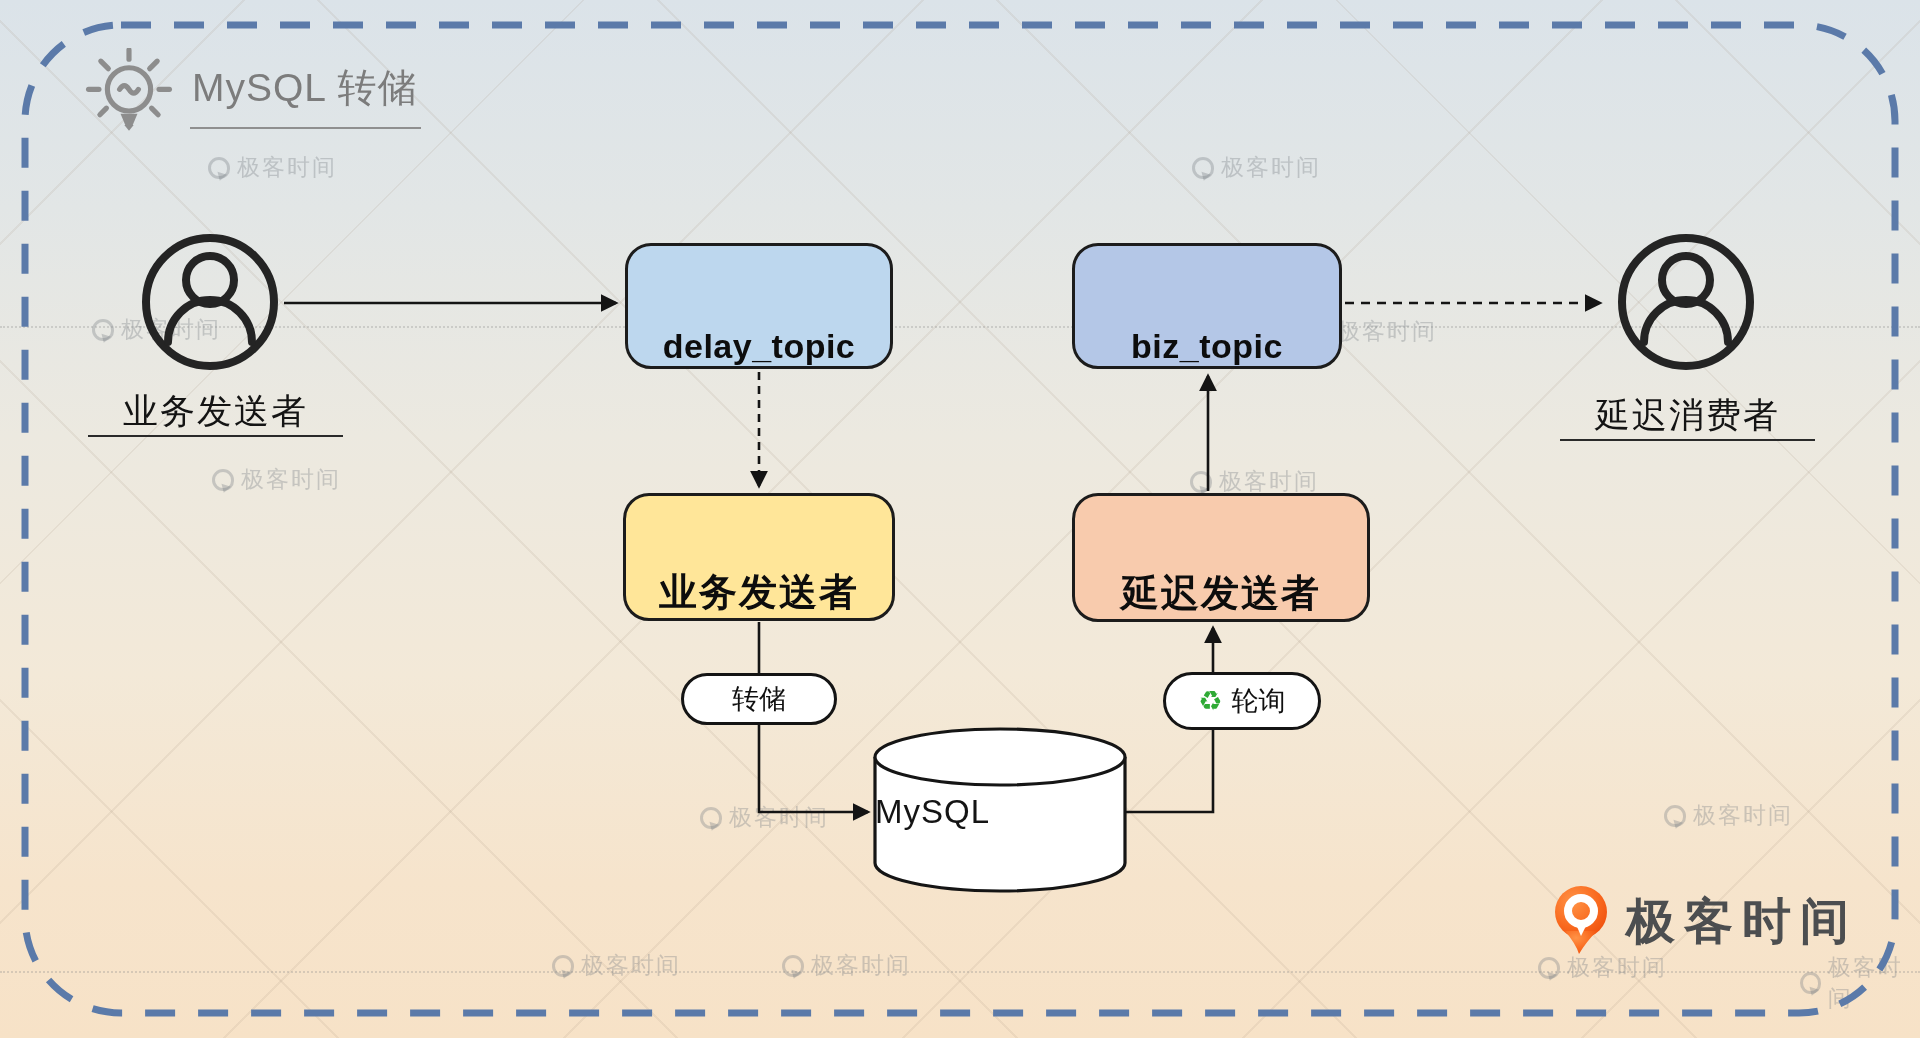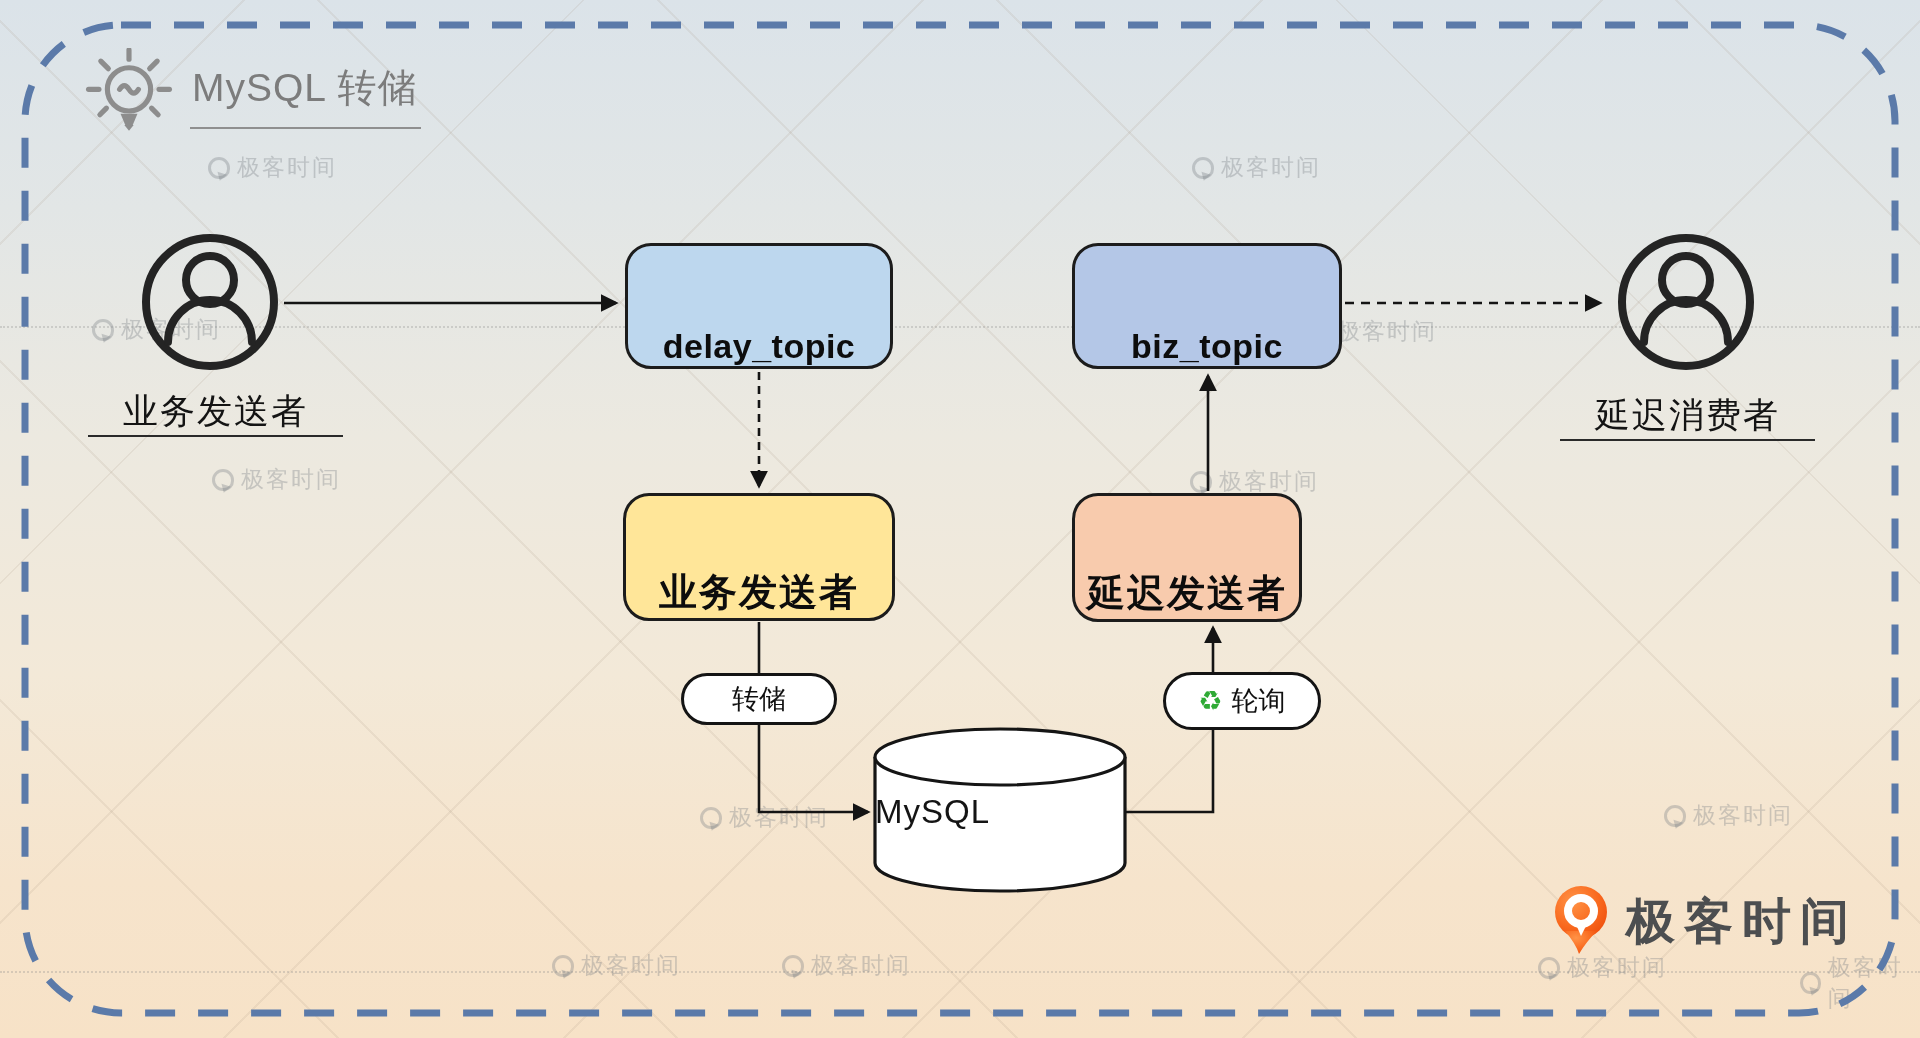--- a/index.html
+++ b/index.html
@@ -175,21 +175,21 @@
   <div class="node en" style="left: 625px; top: 243px; width: 268px; height: 126px; background-color: rgb(189, 215, 238);">
     <span>delay_topic</span>
   </div>
   <div class="node en" style="left: 1072px; top: 243px; width: 270px; height: 126px; background-color: rgb(180, 199, 231);">
     <span>biz_topic</span>
   </div>
 
   <div class="node cn" style="left: 623px; top: 493px; width: 272px; height: 128px; background-color: rgb(255, 230, 153);">
     <span>业务发送者</span>
   </div>
-  <div class="node cn" style="left: 1072px; top: 493px; width: 230px; height: 129px; background-color: rgb(248, 203, 173);">
+  <div class="node cn" style="left: 1072px; top: 493px; width: 298px; height: 129px; background-color: rgb(248, 203, 173);">
     <span>延迟发送者</span>
   </div>
 
   <div class="pill" style="left:681px;top:673px;width:156px;height:52px">
     <span>转储</span>
   </div>
   <div class="pill" style="left:1163px;top:672px;width:158px;height:58px">
     <span class="recycle">♻</span>
     <span>轮询</span>
   </div>

